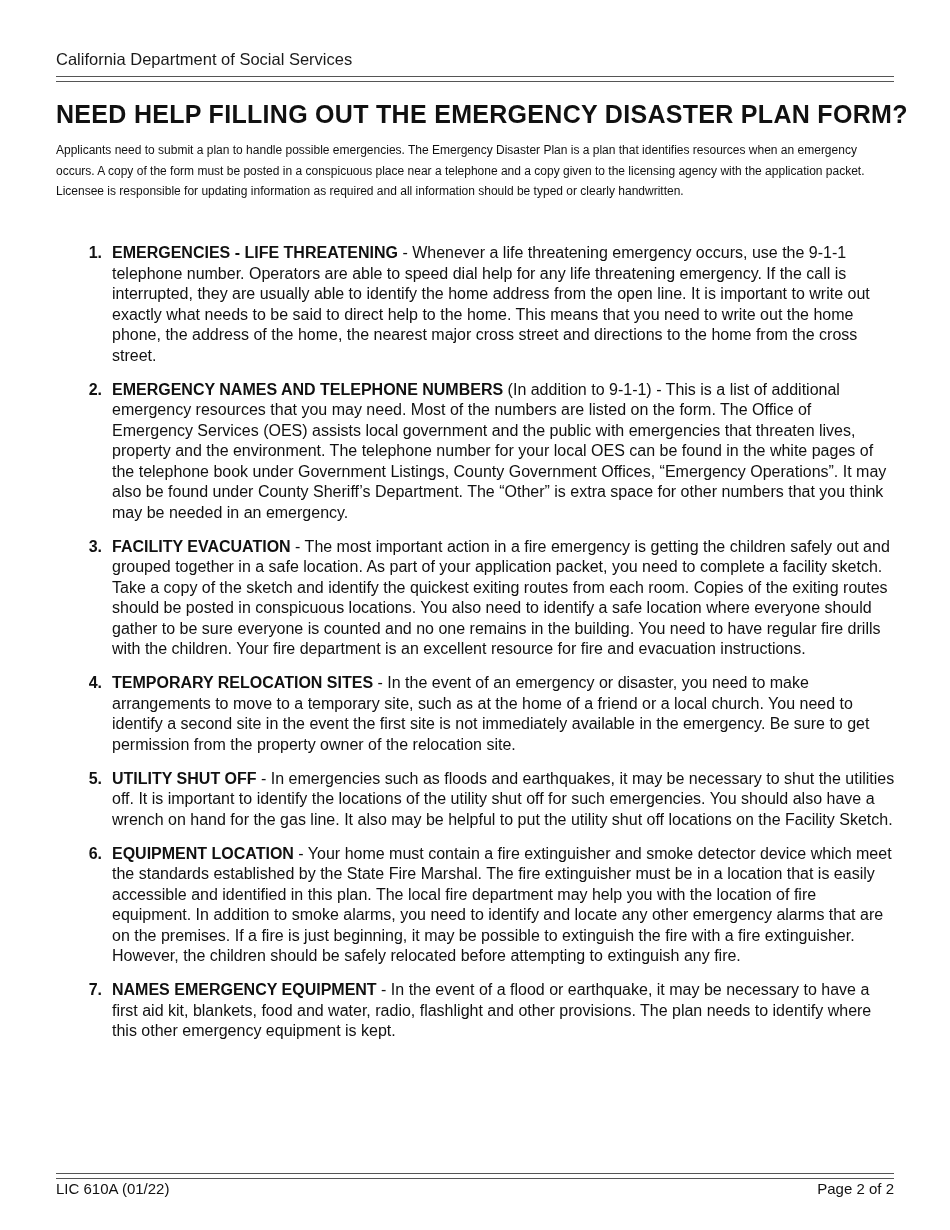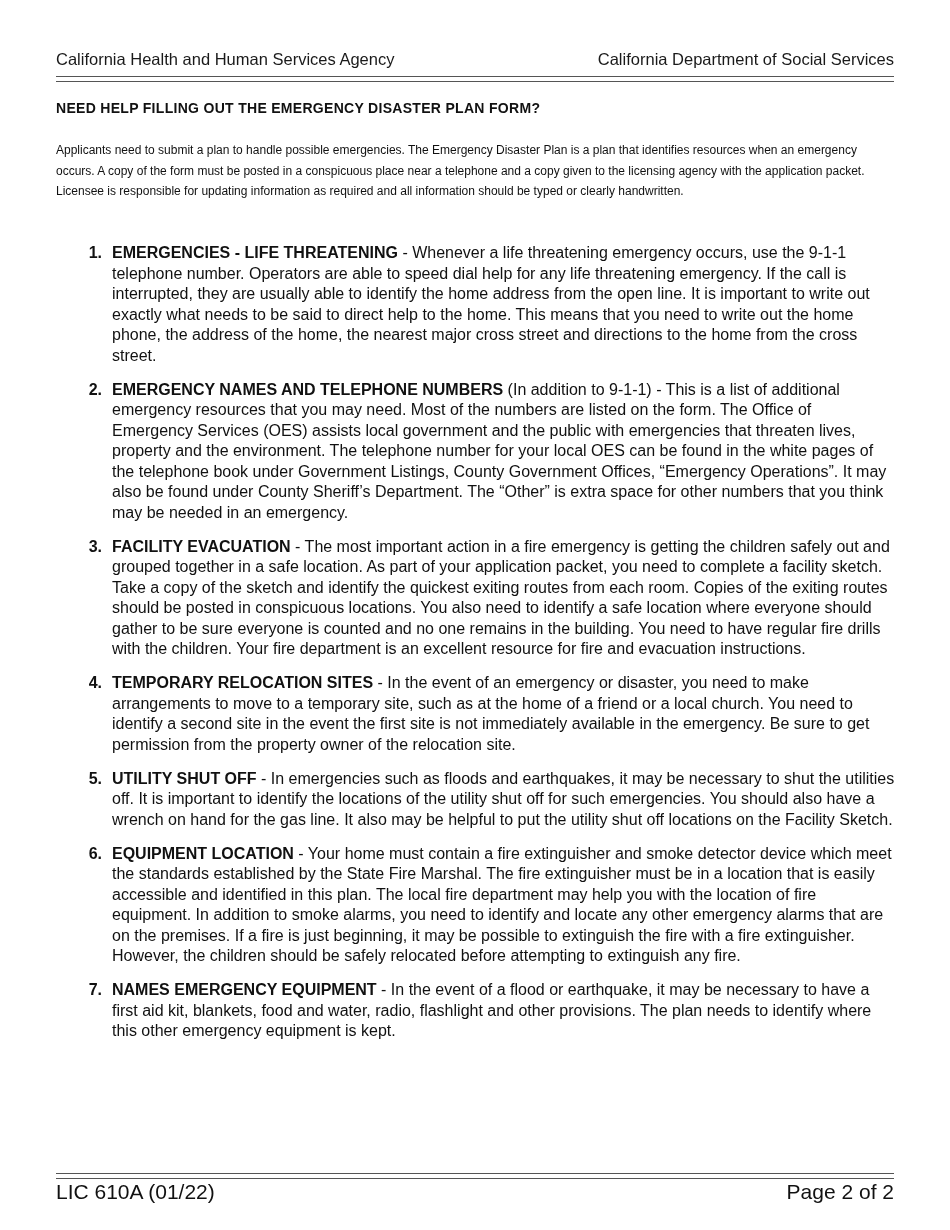--- a/index.html
+++ b/index.html
@@ -13,46 +13,45 @@
     font-size: 16.5px; color: #1a1a1a;
   }
   .rule-double {
     position: absolute; left: 56px; right: 56px; height: 4px;
     border-top: 1.5px solid #555; border-bottom: 1.5px solid #555;
   }
   .rule-top { top: 76px; }
   .rule-bottom { top: 1173px; }
   .title {
     position: absolute; left: 56px; top: 100px;
-    font-size: 14px; font-weight: bold; letter-spacing: 0.3px; margin: 0;
+    font-size: 25px; font-weight: bold; letter-spacing: 0.3px; margin: 0;
   }
   .intro {
     position: absolute; left: 56px; width: 840px; top: 140px;
     font-size: 12px; line-height: 20.5px; margin: 0;
   }
   .items {
     position: absolute; left: 56px; width: 840px; top: 243px;
     margin: 0; padding: 0; list-style: none;
   }
   .item {
     display: flex; font-size: 16px; line-height: 20.5px; margin-bottom: 13.5px;
   }
   .num { width: 56px; flex: 0 0 56px; text-align: right; padding-right: 10px; box-sizing: border-box; font-weight: bold; }
   .text { flex: 1; }
   .heading { font-weight: bold; }
   .footer {
     position: absolute; left: 56px; right: 56px; top: 1180px;
-    display: flex; justify-content: space-between; font-size: 21px;
+    display: flex; justify-content: space-between; font-size: 15px;
   }
 </style>
 </head>
 <body>
 
 <div class="header">
-  <span>California Health and Human Services Agency</span>
   <span>California Department of Social Services</span>
 </div>
 <div class="rule-double rule-top"></div>
 
 <h1 class="title">NEED HELP FILLING OUT THE EMERGENCY DISASTER PLAN FORM?</h1>
 
 <p class="intro">Applicants need to submit a plan to handle possible emergencies. The Emergency Disaster Plan is a plan that identifies resources when an emergency occurs. A copy of the form must be posted in a conspicuous place near a telephone and a copy given to the licensing agency with the application packet. Licensee is responsible for updating information as required and all information should be typed or clearly handwritten.</p>
 
 <ol class="items">
   <li class="item">

